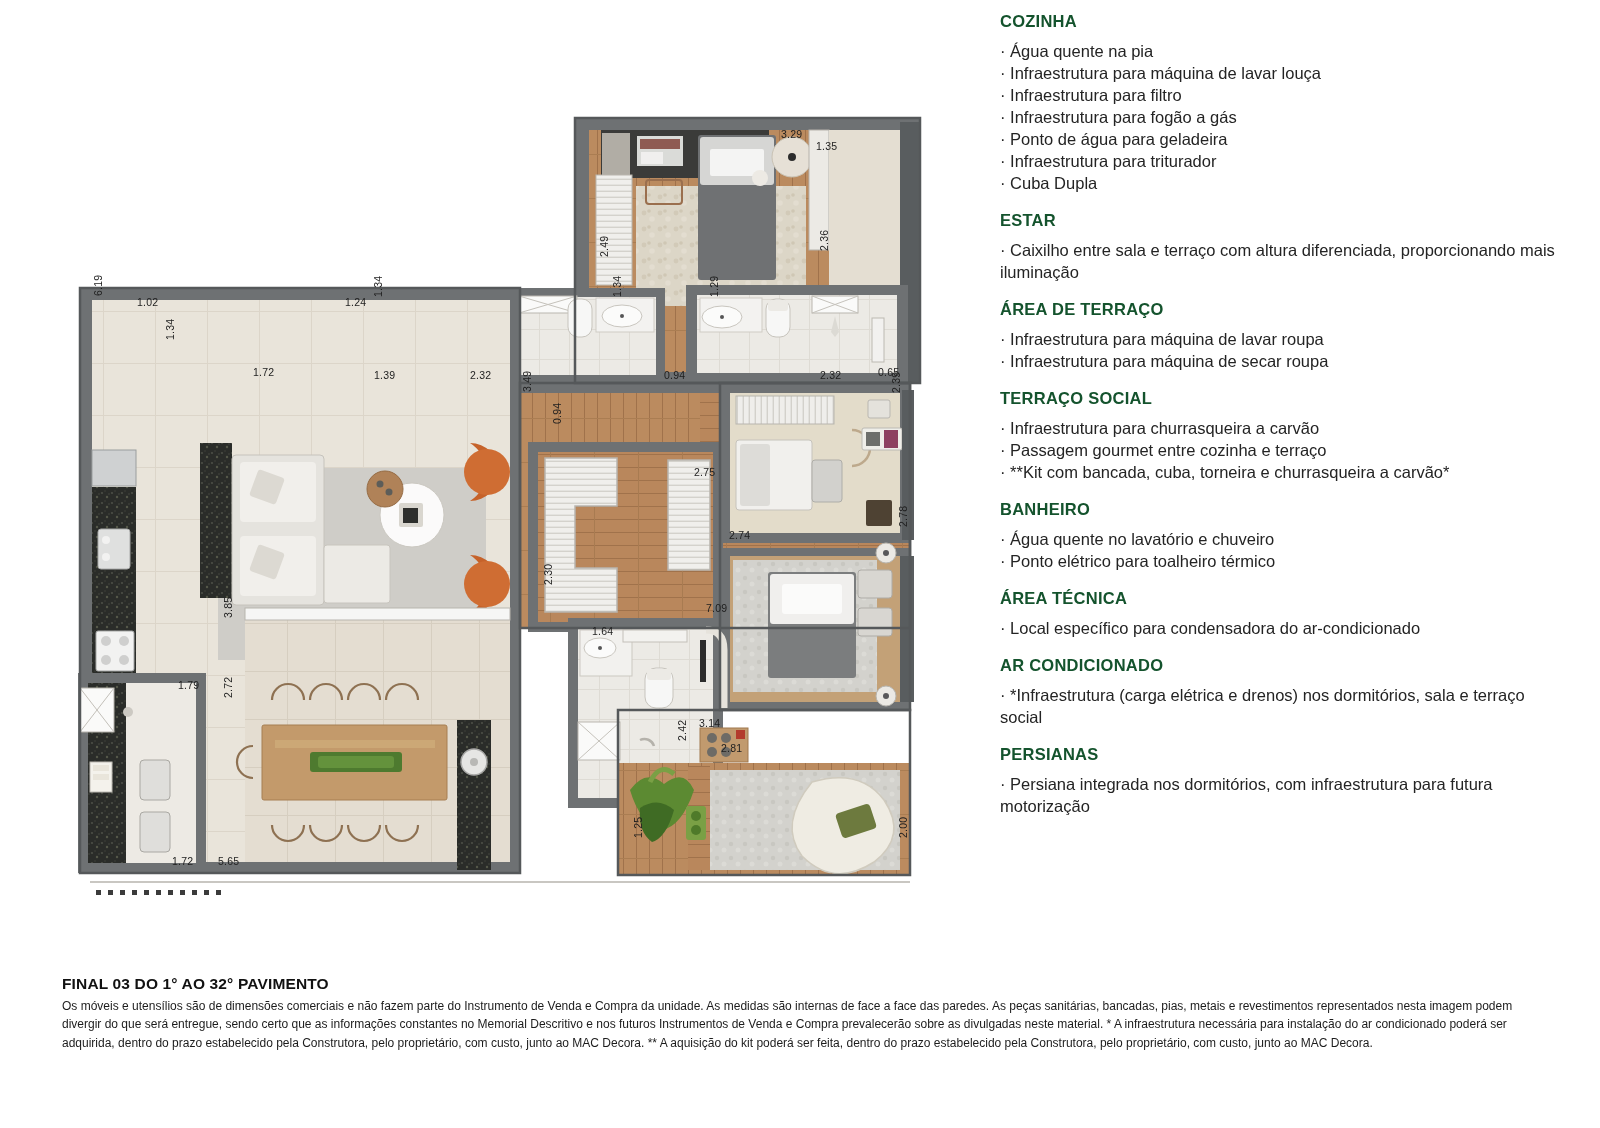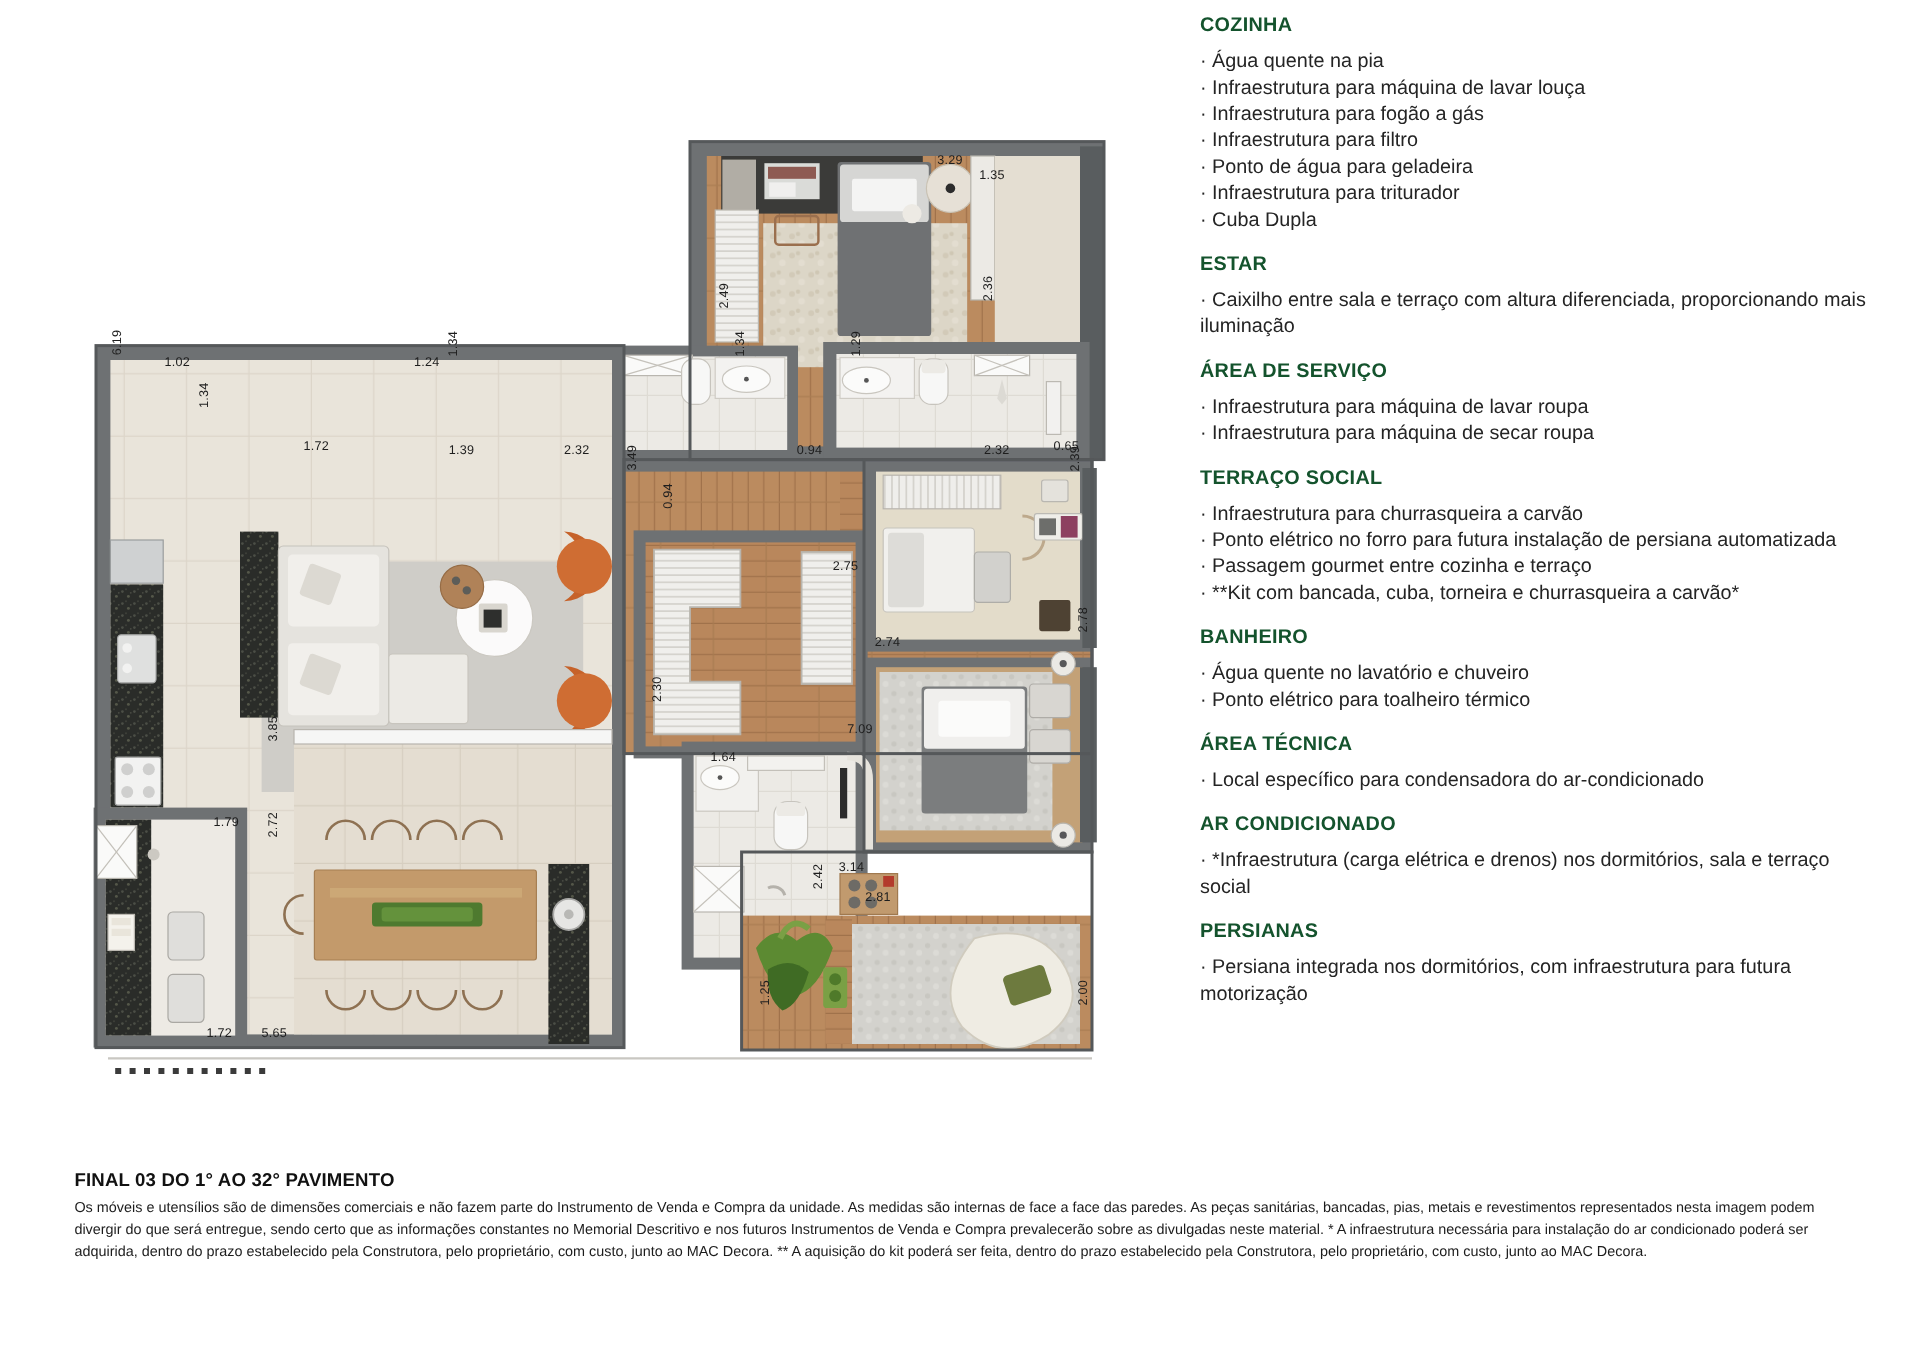--- a/index.html
+++ b/index.html
@@ -434,39 +434,38 @@
         <span class="dim" style="left: 172px; top: 855px;">1.72</span>
         <span class="dim" style="left: 218px; top: 855px;">5.65</span>
       </div>
   </div>
 
   <div id="specs">
       <div class="spec-block">
         <div class="spec-title">COZINHA</div>
         <div class="spec-item">· Água quente na pia</div>
         <div class="spec-item">· Infraestrutura para máquina de lavar louça</div>
+        <div class="spec-item">· Infraestrutura para filtro</div>
         <div class="spec-item">· Infraestrutura para fogão a gás</div>
-        <div class="spec-item">· Infraestrutura para filtro</div>
         <div class="spec-item">· Ponto de água para geladeira</div>
         <div class="spec-item">· Infraestrutura para triturador</div>
         <div class="spec-item">· Cuba Dupla</div>
       </div>
       <div class="spec-block">
         <div class="spec-title">ESTAR</div>
         <div class="spec-item wrap">· Caixilho entre sala e terraço com altura diferenciada, proporcionando mais iluminação</div>
       </div>
       <div class="spec-block">
-        <div class="spec-title">ÁREA DE SERVIÇO</div>
+        <div class="spec-title">ÁREA DE TERRAÇO</div>
         <div class="spec-item">· Infraestrutura para máquina de lavar roupa</div>
         <div class="spec-item">· Infraestrutura para máquina de secar roupa</div>
       </div>
       <div class="spec-block">
         <div class="spec-title">TERRAÇO SOCIAL</div>
         <div class="spec-item">· Infraestrutura para churrasqueira a carvão</div>
-        <div class="spec-item wrap">· Ponto elétrico no forro para futura instalação de persiana automatizada</div>
         <div class="spec-item">· Passagem gourmet entre cozinha e terraço</div>
         <div class="spec-item wrap">· **Kit com bancada, cuba, torneira e churrasqueira a carvão*</div>
       </div>
       <div class="spec-block">
         <div class="spec-title">BANHEIRO</div>
         <div class="spec-item">· Água quente no lavatório e chuveiro</div>
         <div class="spec-item">· Ponto elétrico para toalheiro térmico</div>
       </div>
       <div class="spec-block">
         <div class="spec-title">ÁREA TÉCNICA</div>

